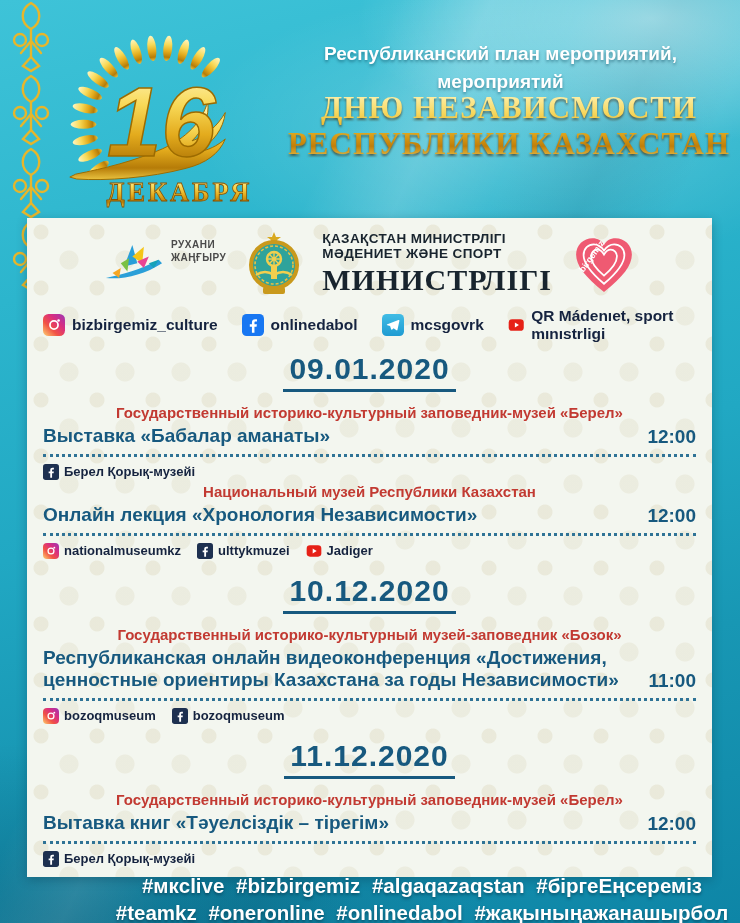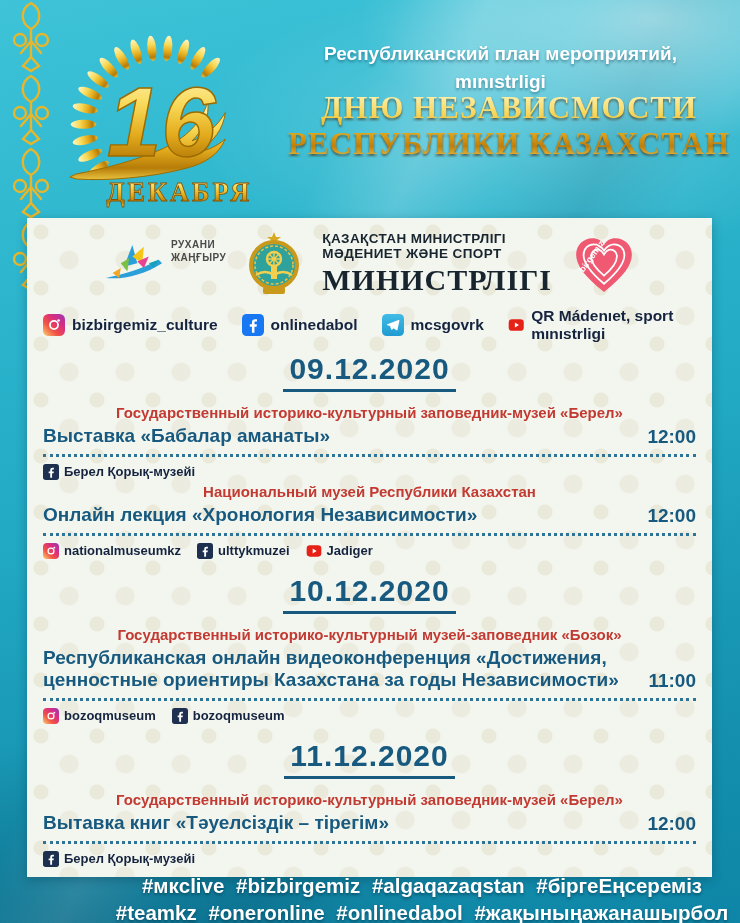--- a/index.html
+++ b/index.html
@@ -157,21 +157,21 @@
           <ellipse cx="100" cy="30" rx="4.5" ry="13"></ellipse>
         </g>
     </g>
     <path fill="url(#goldG)" stroke="#9c6b00" stroke-width="1" d="M14 159 l-6 3 7 2 c30 2 74 -1 112 -11 c20 -5 34 -15 40 -30 c-8 7 -18 12 -28 13 c16 -10 26 -23 28 -40 c-8 14 -20 24 -34 29 c12 -12 18 -25 16 -40 c-6 21 -22 37 -46 48 C73 146 44 153 14 159 Z"></path>
     <text x="46" y="140" font-size="100" font-weight="bold" font-style="italic" font-family="'Liberation Sans',sans-serif" fill="url(#goldG)" stroke="#9c6b00" stroke-width="1.5">16</text>
     <text x="120" y="186" text-anchor="middle" font-size="27" font-weight="bold" letter-spacing="3" font-family="'Liberation Serif',serif" fill="url(#goldG)" stroke="#8a5200" stroke-width="0.8">ДЕКАБРЯ</text>
   </svg>
 
   <div class="subtitle">
     <span>Республиканский план мероприятий,</span><br>
-    <span>mınıstrligi</span>
+    <span>мероприятий</span>
   </div>
   <div class="gold-title">
     <div>ДНЮ НЕЗАВИСМОСТИ</div>
     <div>РЕСПУБЛИКИ КАЗАХСТАН</div>
   </div>
 
   <div class="card">
 
     <div class="logos-row">
       <div class="ruhani">
@@ -241,21 +241,21 @@
       <div class="soc">
         <svg class="icon" viewBox="0 0 24 24">
           <rect x="1" y="3.5" width="22" height="17" rx="5" fill="#e62117"></rect>
           <polygon points="10,8.2 16,12 10,15.8" fill="#fff"></polygon>
         </svg>
         <span>QR Mádenıet, sport mınıstrligi</span>
       </div>
     </div>
 
     <section class="day">
-      <h2 class="date-heading">09.12.2020</h2>
+      <h2 class="date-heading">09.01.2020</h2>
 
       <article class="event">
         <div class="venue">Государственный историко-культурный заповедник-музей «Берел»</div>
         <div class="event-line">
           <div class="etitle">Выставка «Бабалар аманаты»</div>
           <div class="etime">12:00</div>
         </div>
         <div class="esocials">
           <span class="esoc">
             <svg class="icon-sm" viewBox="0 0 24 24">

